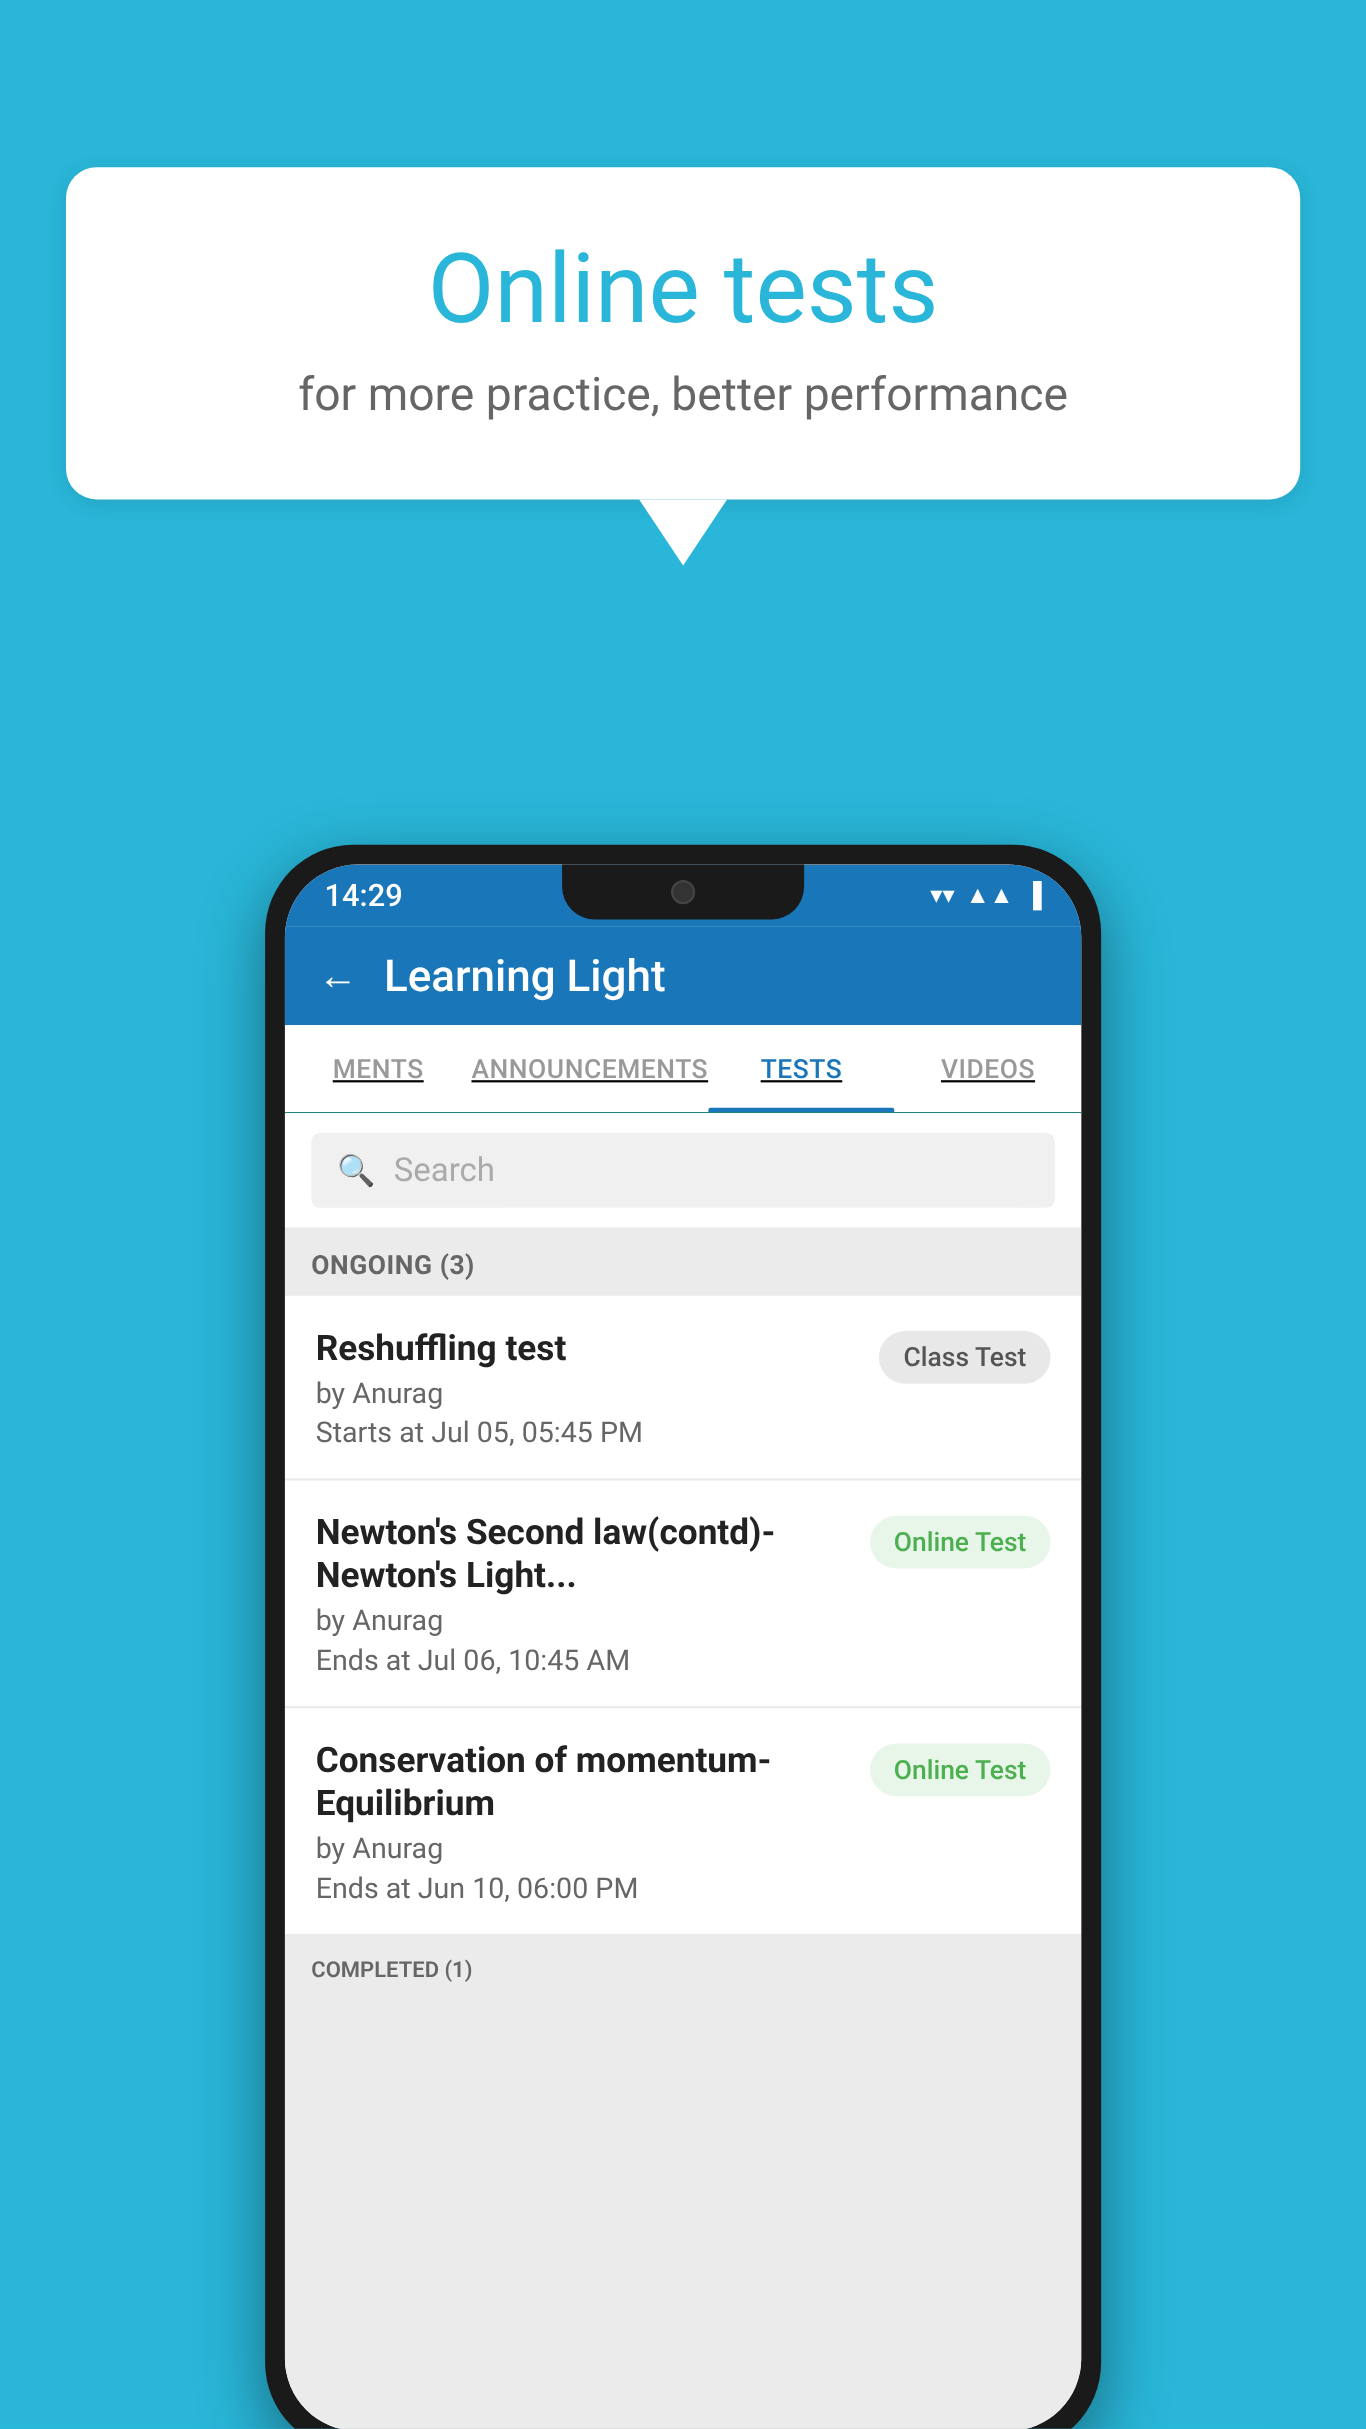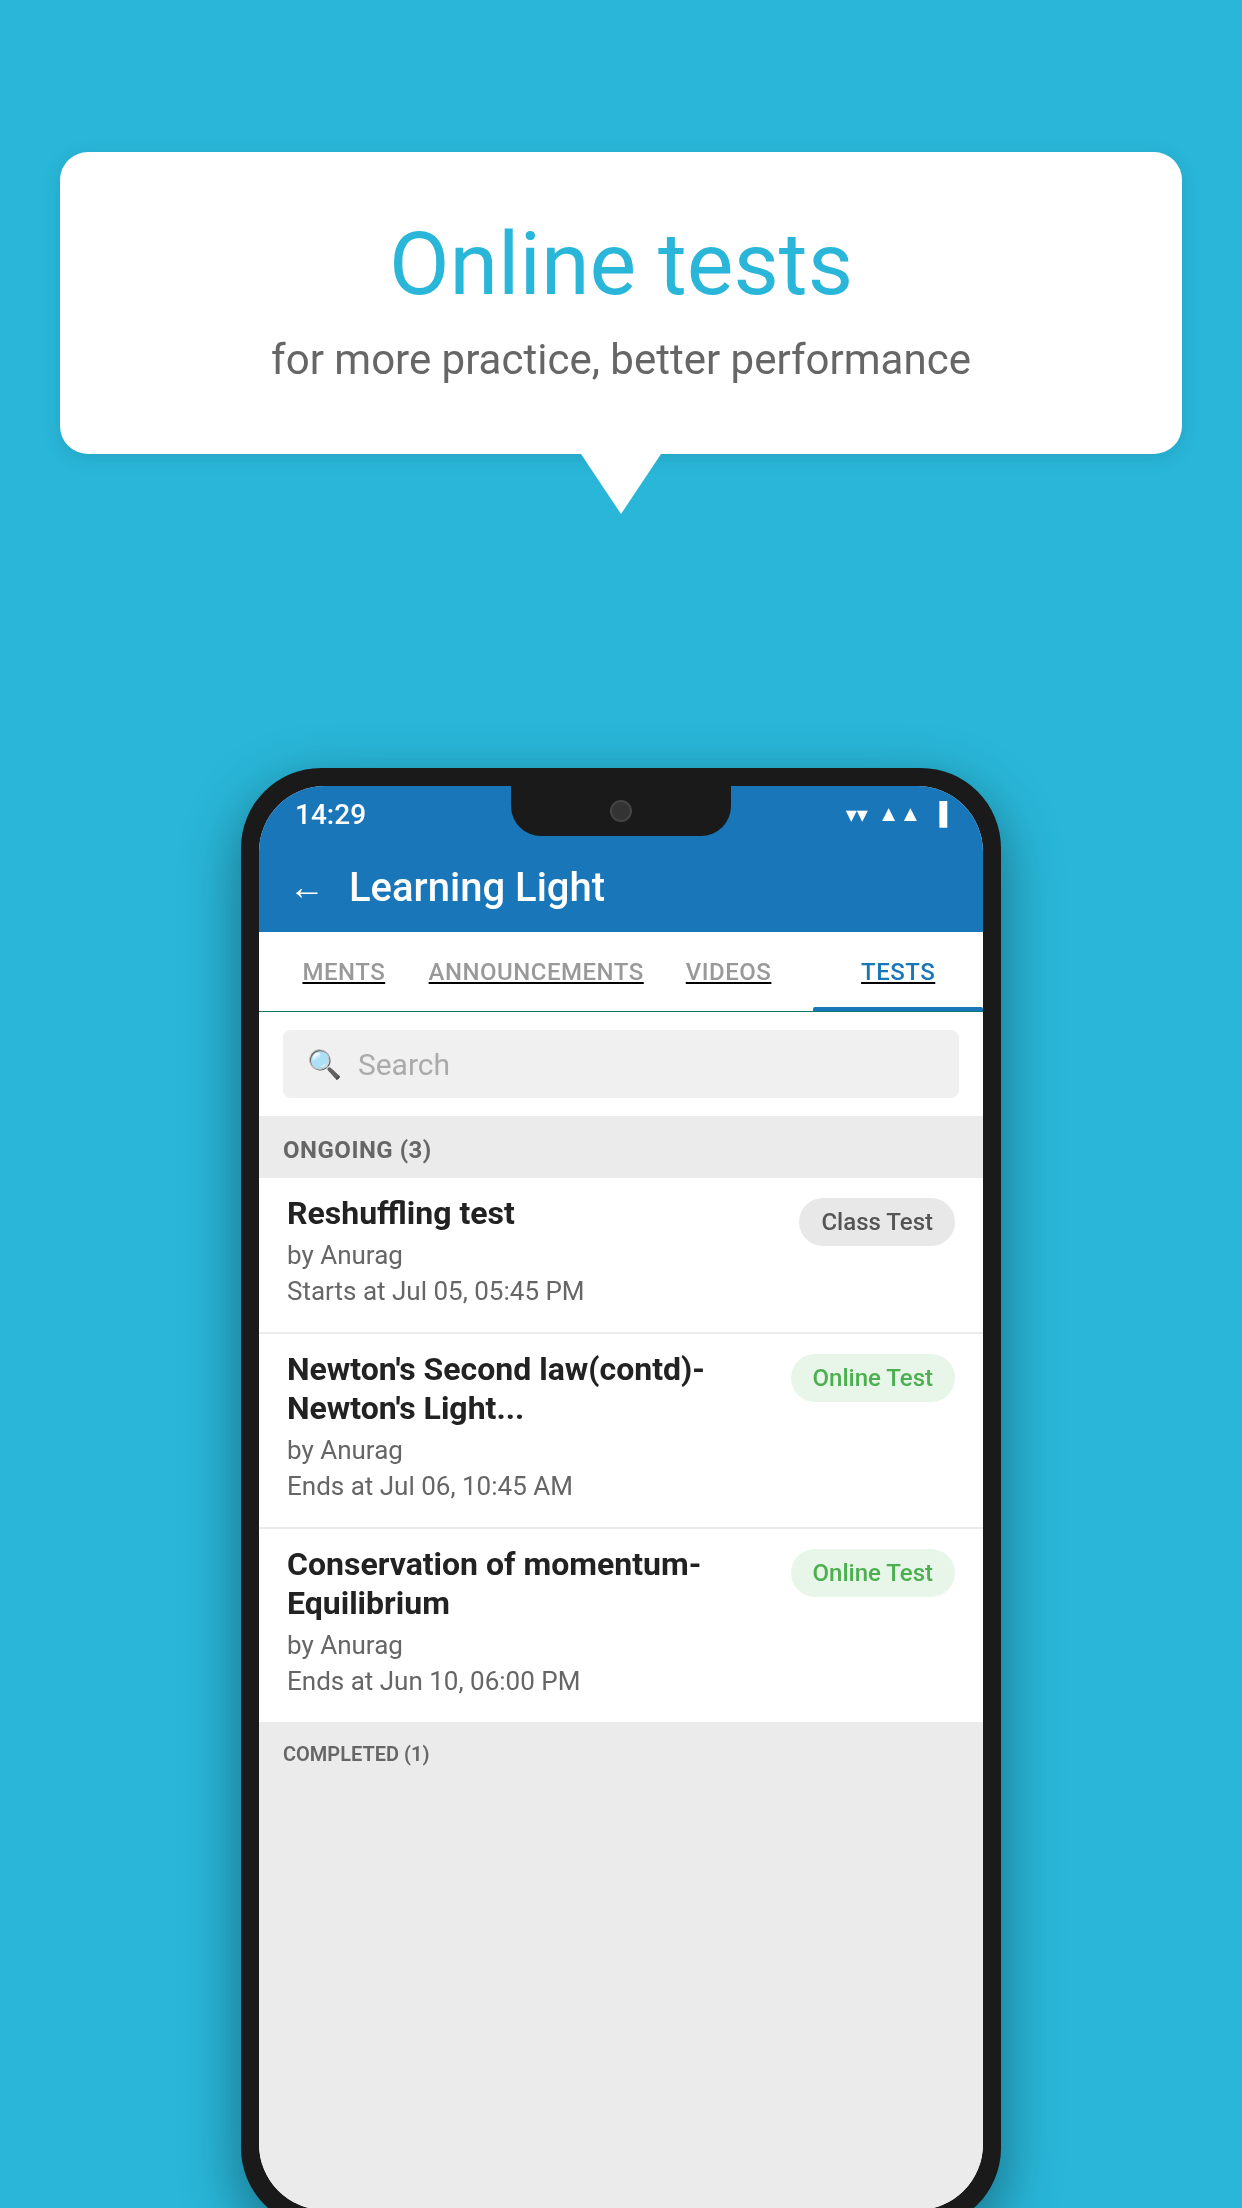--- a/index.html
+++ b/index.html
@@ -228,21 +228,21 @@
       font-size: 24px;
       color: #666;
       font-weight: 700;
       letter-spacing: 0.5px;
     }
 
     
     .test-item {
       background: white;
       margin-bottom: 2px;
-      padding: 16px 28px 26px;
+      padding: 28px 28px 26px;
       display: flex;
       justify-content: space-between;
       align-items: flex-start;
     }
 
     .test-item-left {
       flex: 1;
       padding-right: 20px;
     }
 
@@ -331,25 +331,25 @@
       <span class="app-bar-title">Learning Light</span>
     </div>
 
     <div class="tabs-bar">
       <div class="tab">
         <span>MENTS</span>
       </div>
       <div class="tab">
         <span>ANNOUNCEMENTS</span>
       </div>
+      <div class="tab active">
+        <span>TESTS</span>
+      </div>
       <div class="tab">
         <span>VIDEOS</span>
-      </div>
-      <div class="tab active">
-        <span>TESTS</span>
       </div>
     </div>
 
     <div class="search-container">
       <div class="search-box">
         <span style="color:#888;font-size:28px;">🔍</span>
         <span class="search-placeholder">Search</span>
       </div>
     </div>
 

